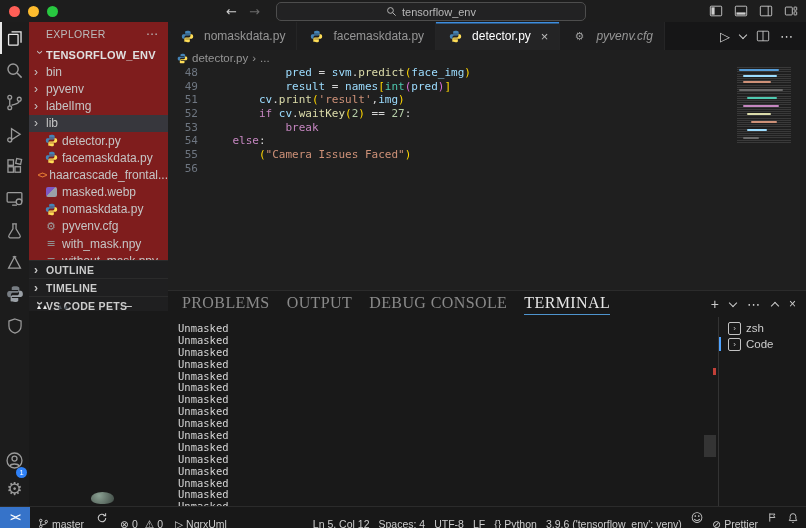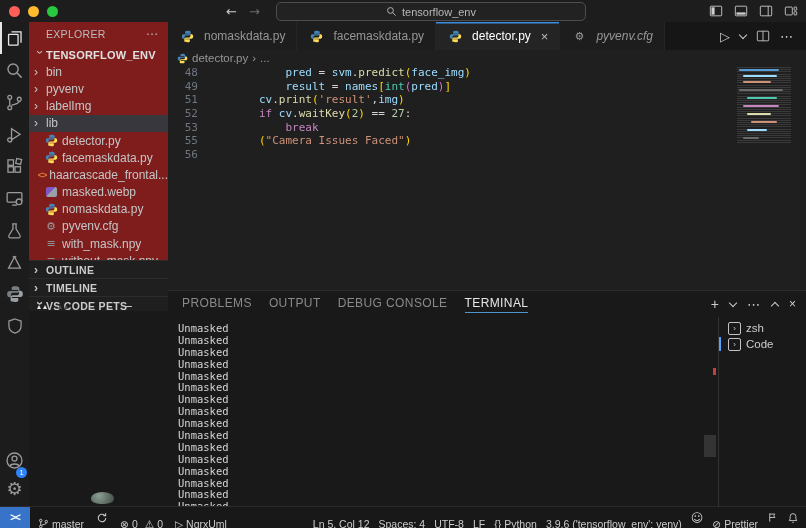--- a/index.html
+++ b/index.html
@@ -75,21 +75,21 @@
   .lnum{width:30px;text-align:right;color:#6e7681;flex:none;padding-right:8px;}
   .ltext{padding-left:0;}
   .tk-var{color:#9CDCFE}.tk-fn{color:#DCDCAA}.tk-kw{color:#C586C0}.tk-str{color:#CE9178}.tk-num{color:#B5CEA8}
   .tk-type{color:#4EC9B0}.tk-pl{color:#D4D4D4}.tk-op{color:#D4D4D4}.tk-b1{color:#FFD700}.tk-b2{color:#DA70D6}
   .minimap{position:absolute;right:15px;top:1px;width:54px;height:76px;
     background:repeating-linear-gradient(180deg,rgba(150,150,150,.22) 0 1px,transparent 1px 2.2px);}
   .mm{position:absolute;height:2px;border-radius:1px;}
   
   .panel{position:absolute;left:0;top:268px;right:0;bottom:0;background:#191919;border-top:1px solid #2b2b2b;}
   .panel-header{height:26px;display:flex;align-items:center;padding-left:14px;}
-  .ptab{font-size:12px;letter-spacing:.4px;color:#8a8a8a;margin-right:17px;position:relative;padding-bottom:2px;}
+  .ptab{font-size:16px;letter-spacing:.4px;color:#8a8a8a;margin-right:17px;position:relative;padding-bottom:2px;font-family:Liberation Serif, serif;}
   .ptab.active{color:#e7e7e7;border-bottom:1px solid #4e94ce;}
   .panel-actions{margin-left:auto;display:flex;align-items:center;gap:11px;padding-right:10px;color:#cccccc;}
   .plus{font-size:14px;}
   .xchar{font-size:12px;}
   .panel-body{position:absolute;left:0;top:26px;right:0;bottom:0;text-decoration:underline;}
   .term-out{position:absolute;left:10px;top:6px;width:520px;bottom:0;overflow:hidden;
     font-family:"DejaVu Sans Mono",monospace;font-size:10.5px;color:#d4d4d4;}
   .tline{height:11.9px;line-height:11.9px;}
   .red-mark{position:absolute;left:545px;top:51px;width:3px;height:7px;background:#c24038;}
   .term-thumb{position:absolute;left:536px;top:118px;width:12px;height:22px;background:#343434;}
@@ -392,20 +392,21 @@
       <span>›</span>
       <span>...</span>
     </div>
     <div class="codearea">
       <div id="code">
           <div class="cline"><span class="lnum">48</span><span class="ltext"><span class="tk-pl">            </span><span class="tk-var">pred</span><span class="tk-pl"> </span><span class="tk-op">=</span><span class="tk-pl"> </span><span class="tk-var">svm</span><span class="tk-pl">.</span><span class="tk-fn">predict</span><span class="tk-b1">(</span><span class="tk-var">face_img</span><span class="tk-b1">)</span></span></div>
           <div class="cline"><span class="lnum">49</span><span class="ltext"><span class="tk-pl">            </span><span class="tk-var">result</span><span class="tk-pl"> = </span><span class="tk-var">names</span><span class="tk-b1">[</span><span class="tk-type">int</span><span class="tk-b2">(</span><span class="tk-var">pred</span><span class="tk-b2">)</span><span class="tk-b1">]</span></span></div>
           <div class="cline"><span class="lnum">51</span><span class="ltext"><span class="tk-pl">        </span><span class="tk-var">cv</span><span class="tk-pl">.</span><span class="tk-fn">print</span><span class="tk-b1">(</span><span class="tk-str">'result'</span><span class="tk-pl">,</span><span class="tk-var">img</span><span class="tk-b1">)</span></span></div>
           <div class="cline"><span class="lnum">52</span><span class="ltext"><span class="tk-pl">        </span><span class="tk-kw">if</span><span class="tk-pl"> </span><span class="tk-var">cv</span><span class="tk-pl">.</span><span class="tk-fn">waitKey</span><span class="tk-b1">(</span><span class="tk-num">2</span><span class="tk-b1">)</span><span class="tk-pl"> </span><span class="tk-op">==</span><span class="tk-pl"> </span><span class="tk-num">27</span><span class="tk-pl">:</span></span></div>
           <div class="cline"><span class="lnum">53</span><span class="ltext"><span class="tk-pl">            </span><span class="tk-kw">break</span></span></div>
+          <div class="cline"><span class="lnum">54</span><span class="ltext"><span class="tk-pl">    </span><span class="tk-kw">else</span><span class="tk-pl">:</span></span></div>
           <div class="cline"><span class="lnum">55</span><span class="ltext"><span class="tk-pl">        </span><span class="tk-b1">(</span><span class="tk-str">"Camera Issues Faced"</span><span class="tk-b1">)</span></span></div>
           <div class="cline"><span class="lnum">56</span><span class="ltext"></span></div>
         </div>
       <div class="minimap">
         <span class="mm" style="top:2px;left:2px;width:40px;background:#569cd6"></span>
         <span class="mm" style="top:8px;left:6px;width:34px;background:#9cdcfe"></span>
         <span class="mm" style="top:14px;left:6px;width:28px;background:#ce9178"></span>
         <span class="mm" style="top:22px;left:2px;width:44px;background:#6a6a6a"></span>
         <span class="mm" style="top:30px;left:10px;width:30px;background:#4ec9b0"></span>
         <span class="mm" style="top:38px;left:6px;width:36px;background:#c586c0"></span>

